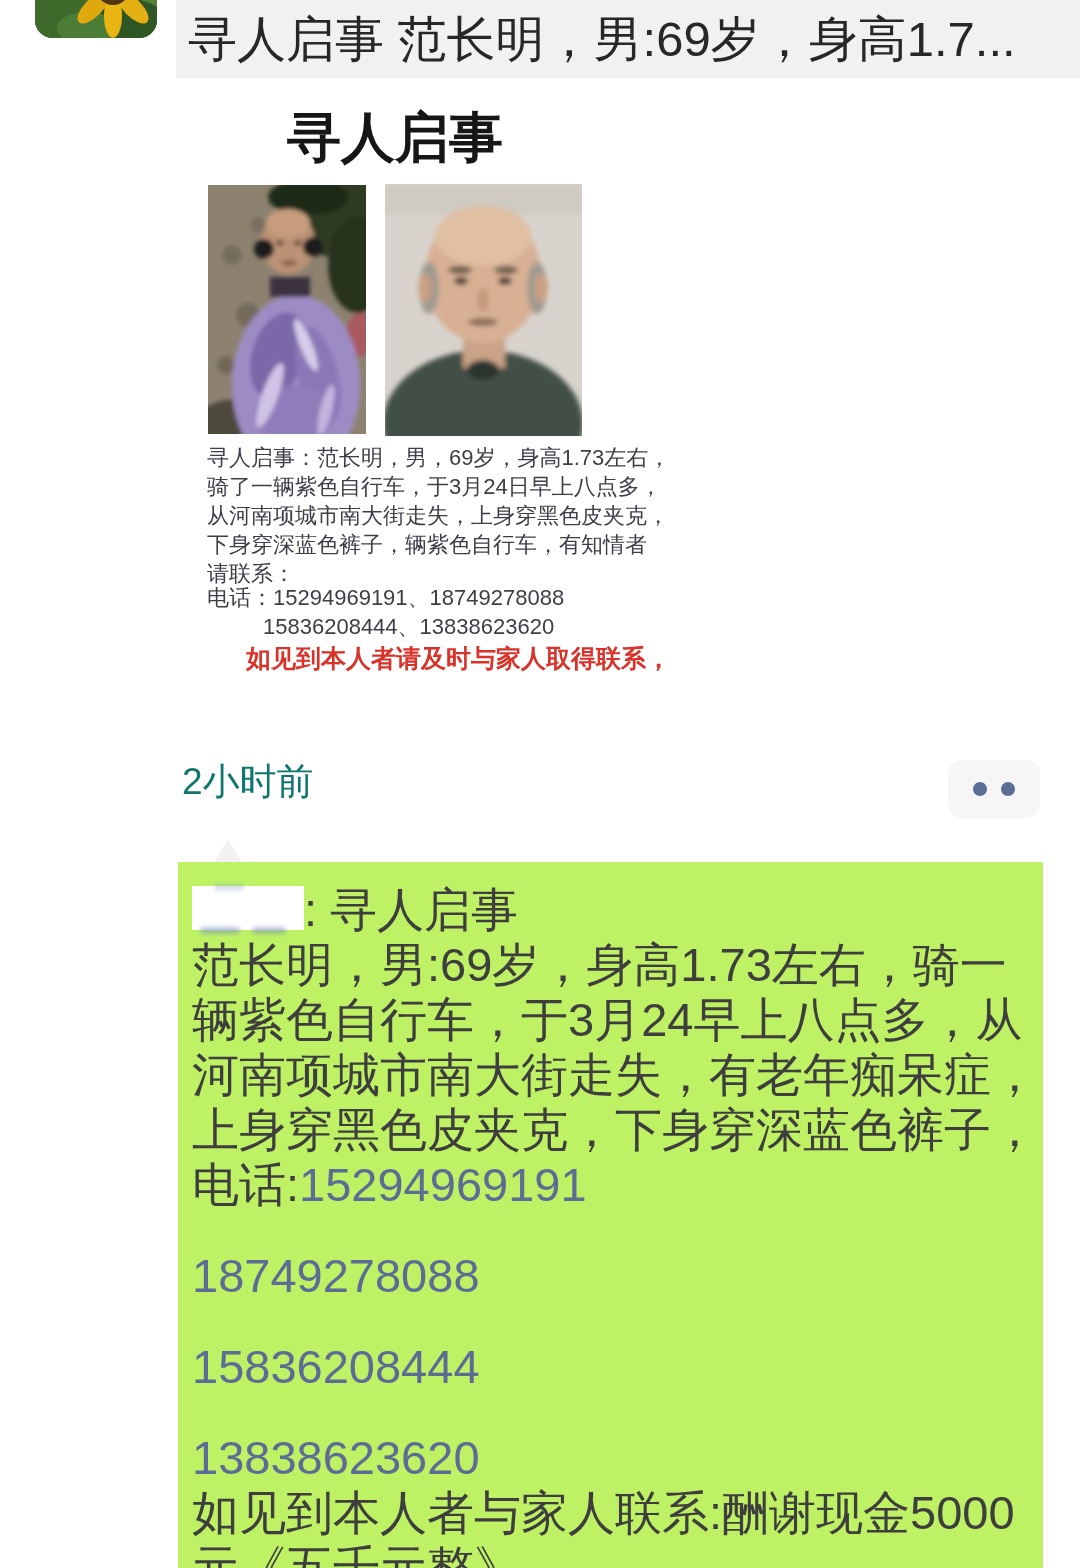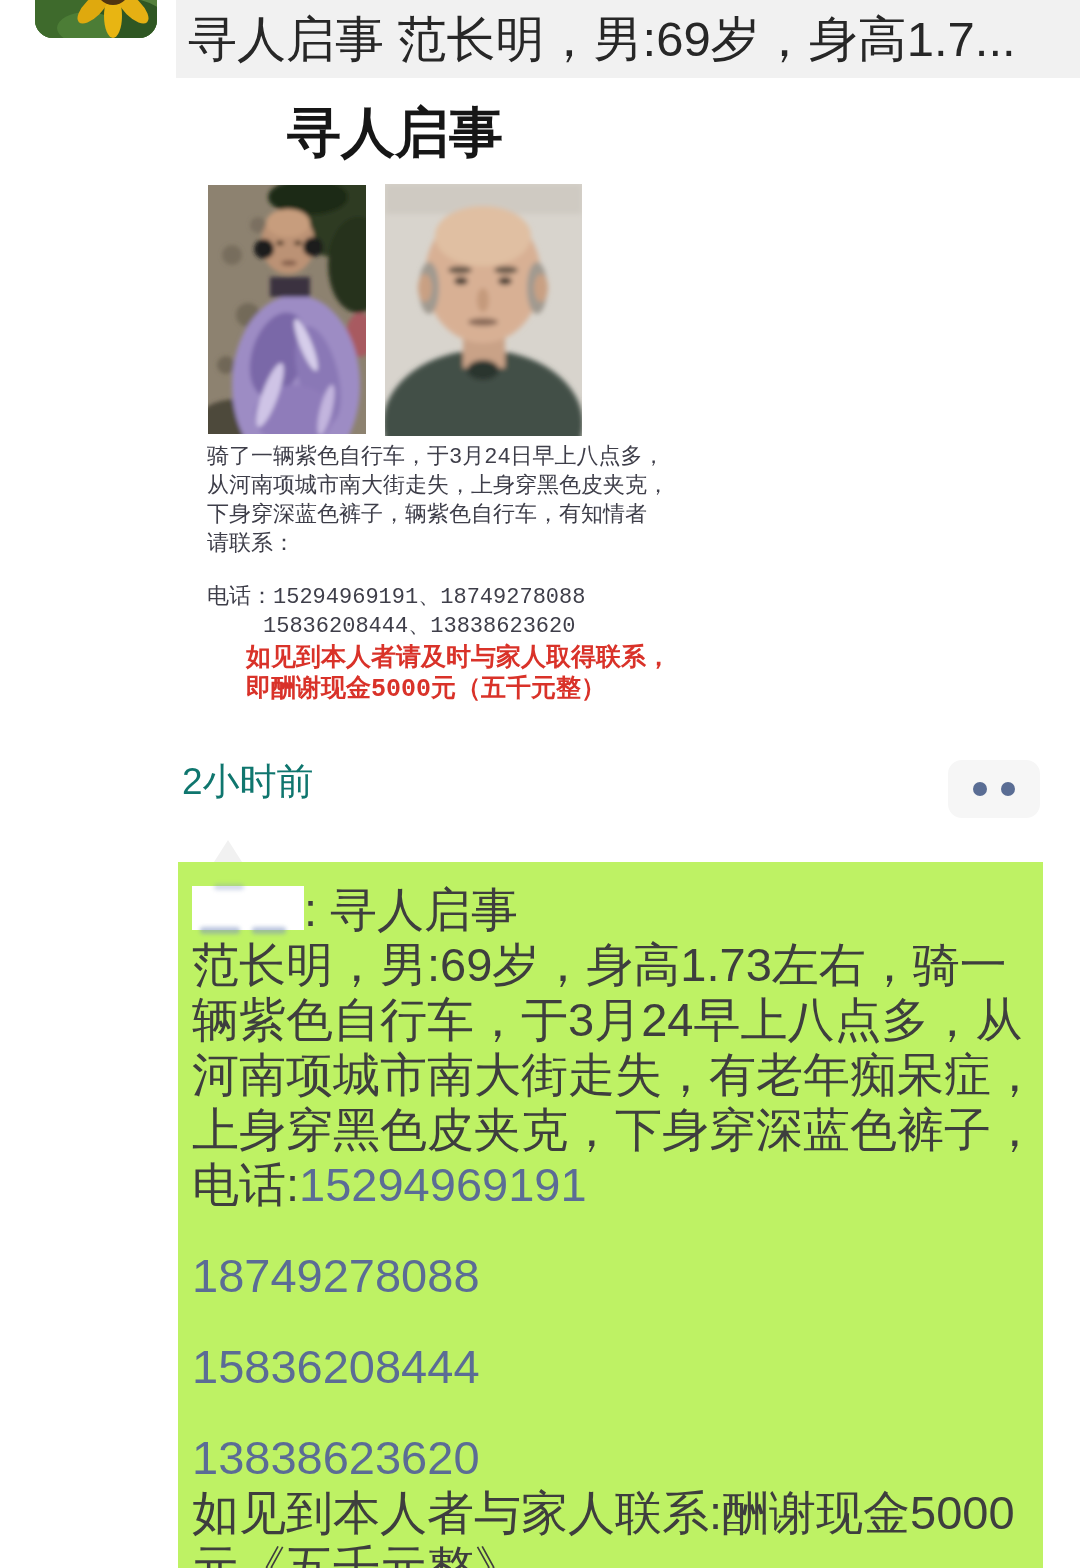--- a/index.html
+++ b/index.html
@@ -9,21 +9,21 @@
   }
   
   .title-bg{position:absolute;left:176px;top:0;width:904px;height:78px;background:#f1f1f1;}
   .avatar{position:absolute;left:35px;top:-84px;width:122px;height:122px;border-radius:18px;overflow:hidden;background:#4c7a3a;}
   .avatar svg{display:block;width:122px;height:122px;}
   .post-title{
     position:absolute;left:188px;top:7px;width:882px;height:64px;line-height:64px;
     font-size:49px;font-weight:500;color:#272727;white-space:nowrap;overflow:hidden;
   }
   
-  .poster{position:absolute;left:180px;top:92px;width:510px;height:650px;background:#ffffff;font-family:Liberation Mono, monospace;}
+  .poster{position:absolute;left:180px;top:92px;width:510px;height:650px;background:#ffffff;}
   .poster-title{position:absolute;left:28px;top:14px;width:374px;text-align:center;
     font-size:54px;line-height:62px;font-weight:bold;color:#161616;white-space:nowrap;}
   .photo{position:absolute;overflow:hidden;}
   .photo-left{left:28px;top:93px;width:158px;height:249px;}
   .photo-right{left:205px;top:92px;width:197px;height:252px;}
   .photo svg{display:block;width:100%;height:100%;}
   .poster-body{position:absolute;left:27px;top:351px;font-size:22px;line-height:29px;color:#3e3e49;}
   .poster-body div{white-space:nowrap;}
   .poster-phones{position:absolute;left:27px;top:491px;font-size:22px;line-height:29px;color:#3e3e49;}
   .poster-phones div{white-space:nowrap;}
@@ -145,34 +145,34 @@
           <ellipse cx="121" cy="86" rx="12" ry="4" fill="#6b5a4c"></ellipse>
           <ellipse cx="76" cy="97" rx="7" ry="4" fill="#4a3e35"></ellipse>
           <ellipse cx="120" cy="97" rx="7" ry="4" fill="#4a3e35"></ellipse>
           <ellipse cx="98" cy="116" rx="6" ry="12" fill="#c49a7c"></ellipse>
           <ellipse cx="98" cy="138" rx="15" ry="4" fill="#8a6a58"></ellipse>
         </g>
       </svg>
     </div>
 
     <div class="poster-body">
+      <div>寻人启事：范长明，男，69岁，身高1.73左右，</div>
       <div>骑了一辆紫色自行车，于3月24日早上八点多，</div>
       <div>从河南项城市南大街走失，上身穿黑色皮夹克，</div>
       <div>下身穿深蓝色裤子，辆紫色自行车，有知情者</div>
       <div>请联系：</div>
     </div>
 
     <div class="poster-phones">
       <div>电话：15294969191、18749278088</div>
       <div class="indent">15836208444、13838623620</div>
     </div>
 
     <div class="poster-alert">
       <div>如见到本人者请及时与家人取得联系，</div>
-      <div>即酬谢现金5000元（五千元整）</div>
     </div>
   </div>
 
   <div class="timestamp">2小时前</div>
   <div class="more-btn">
     <span class="more-dots">
         <i></i>
         <i></i>
       </span>
   </div>

